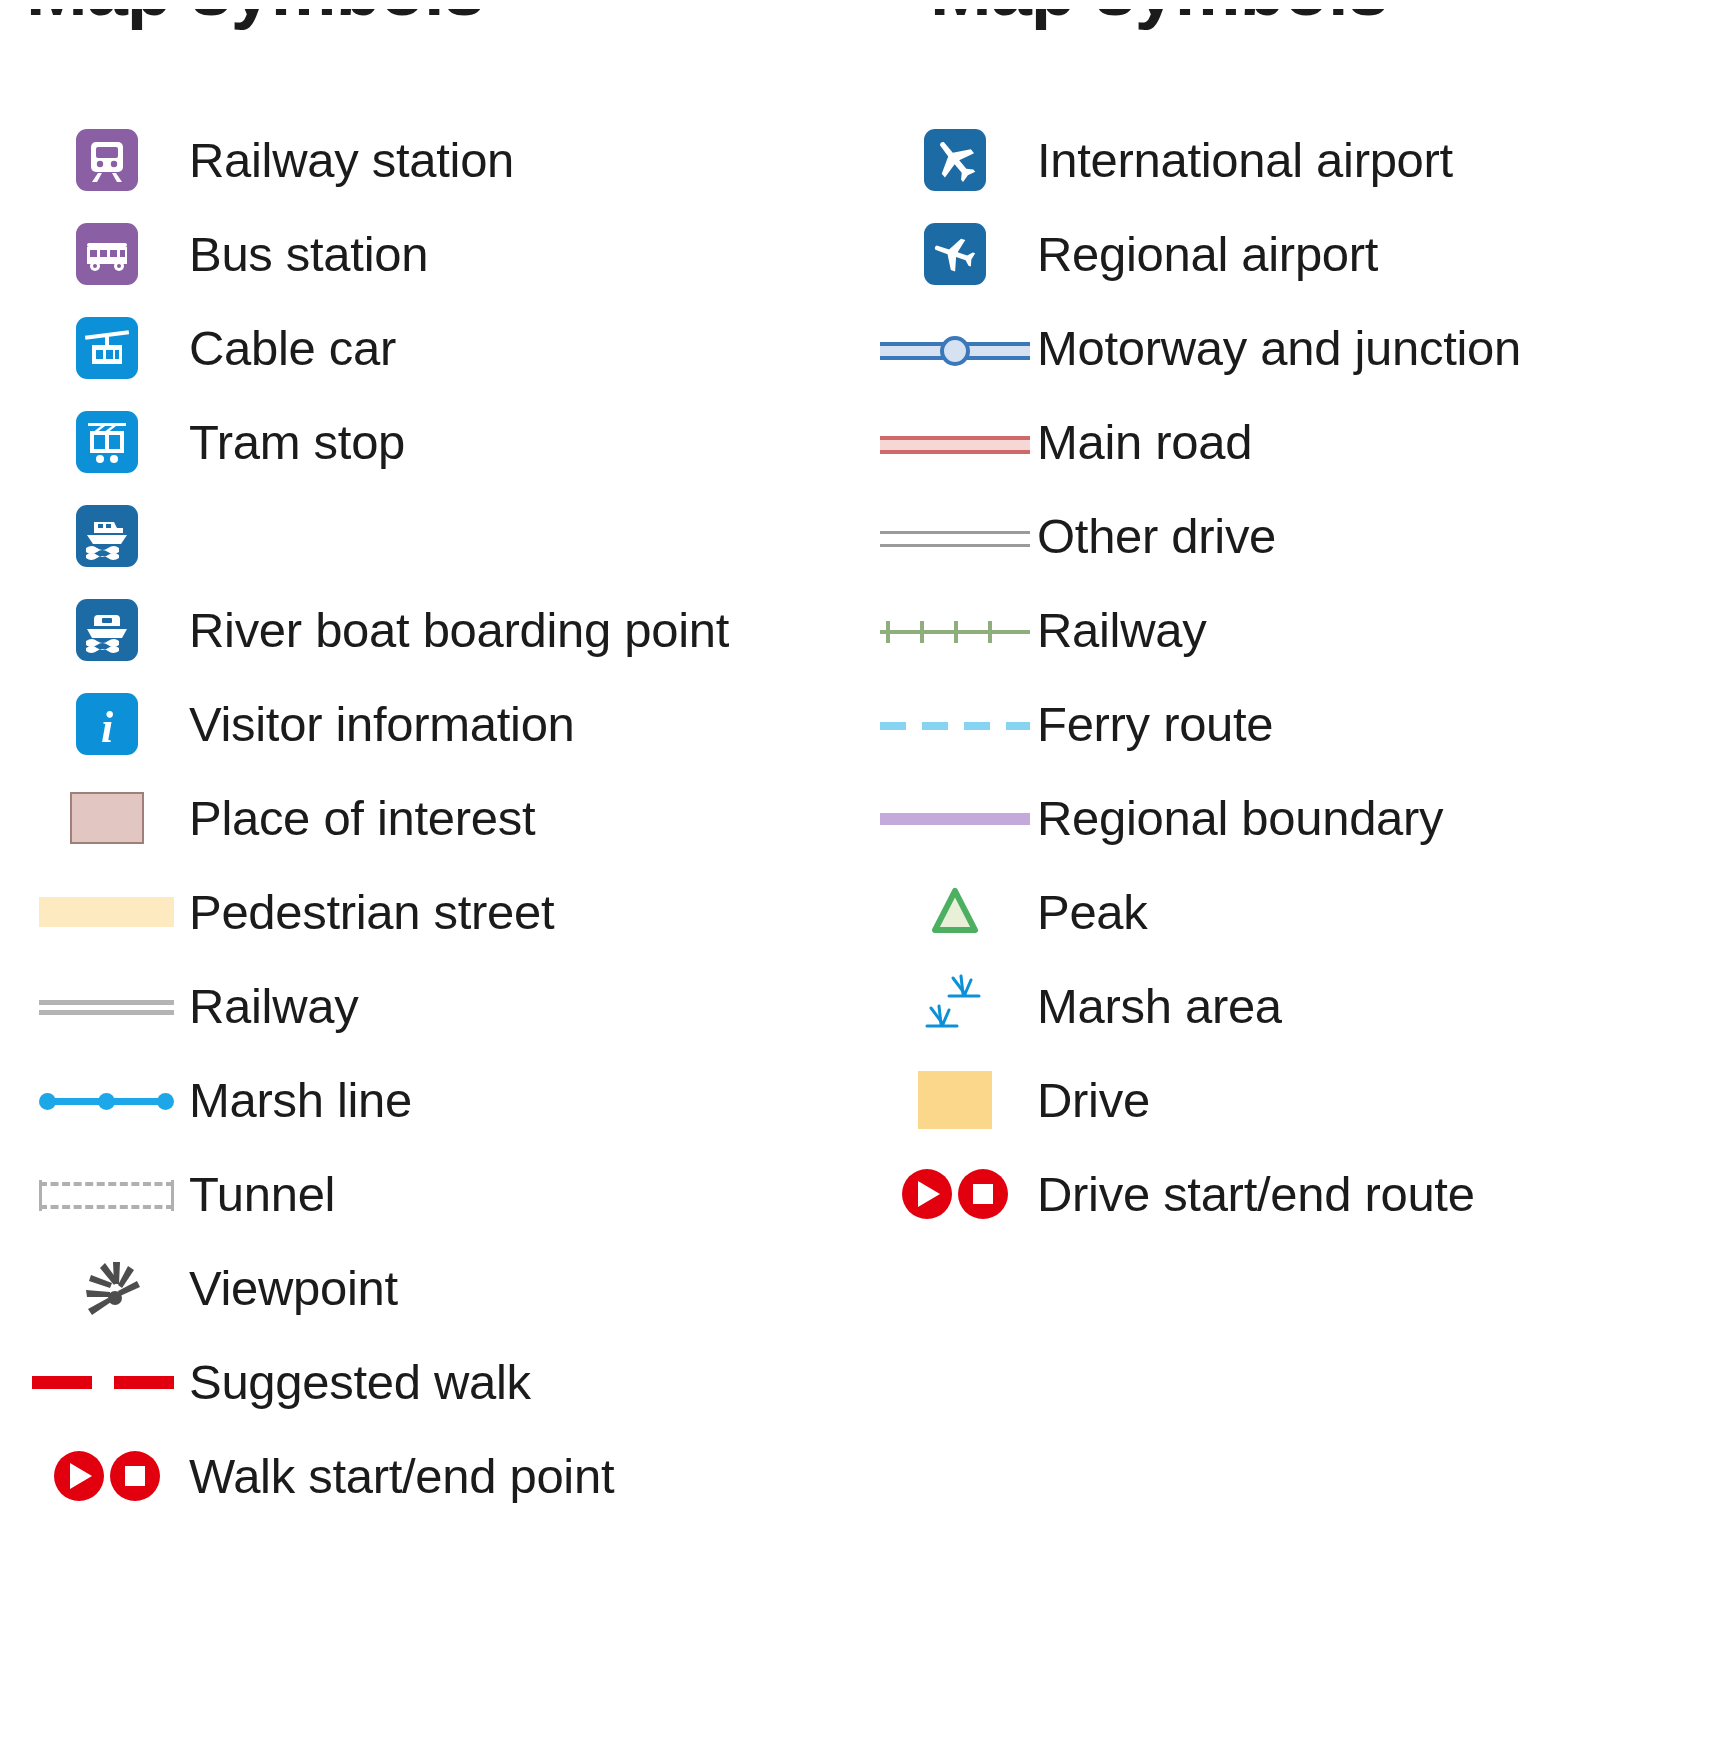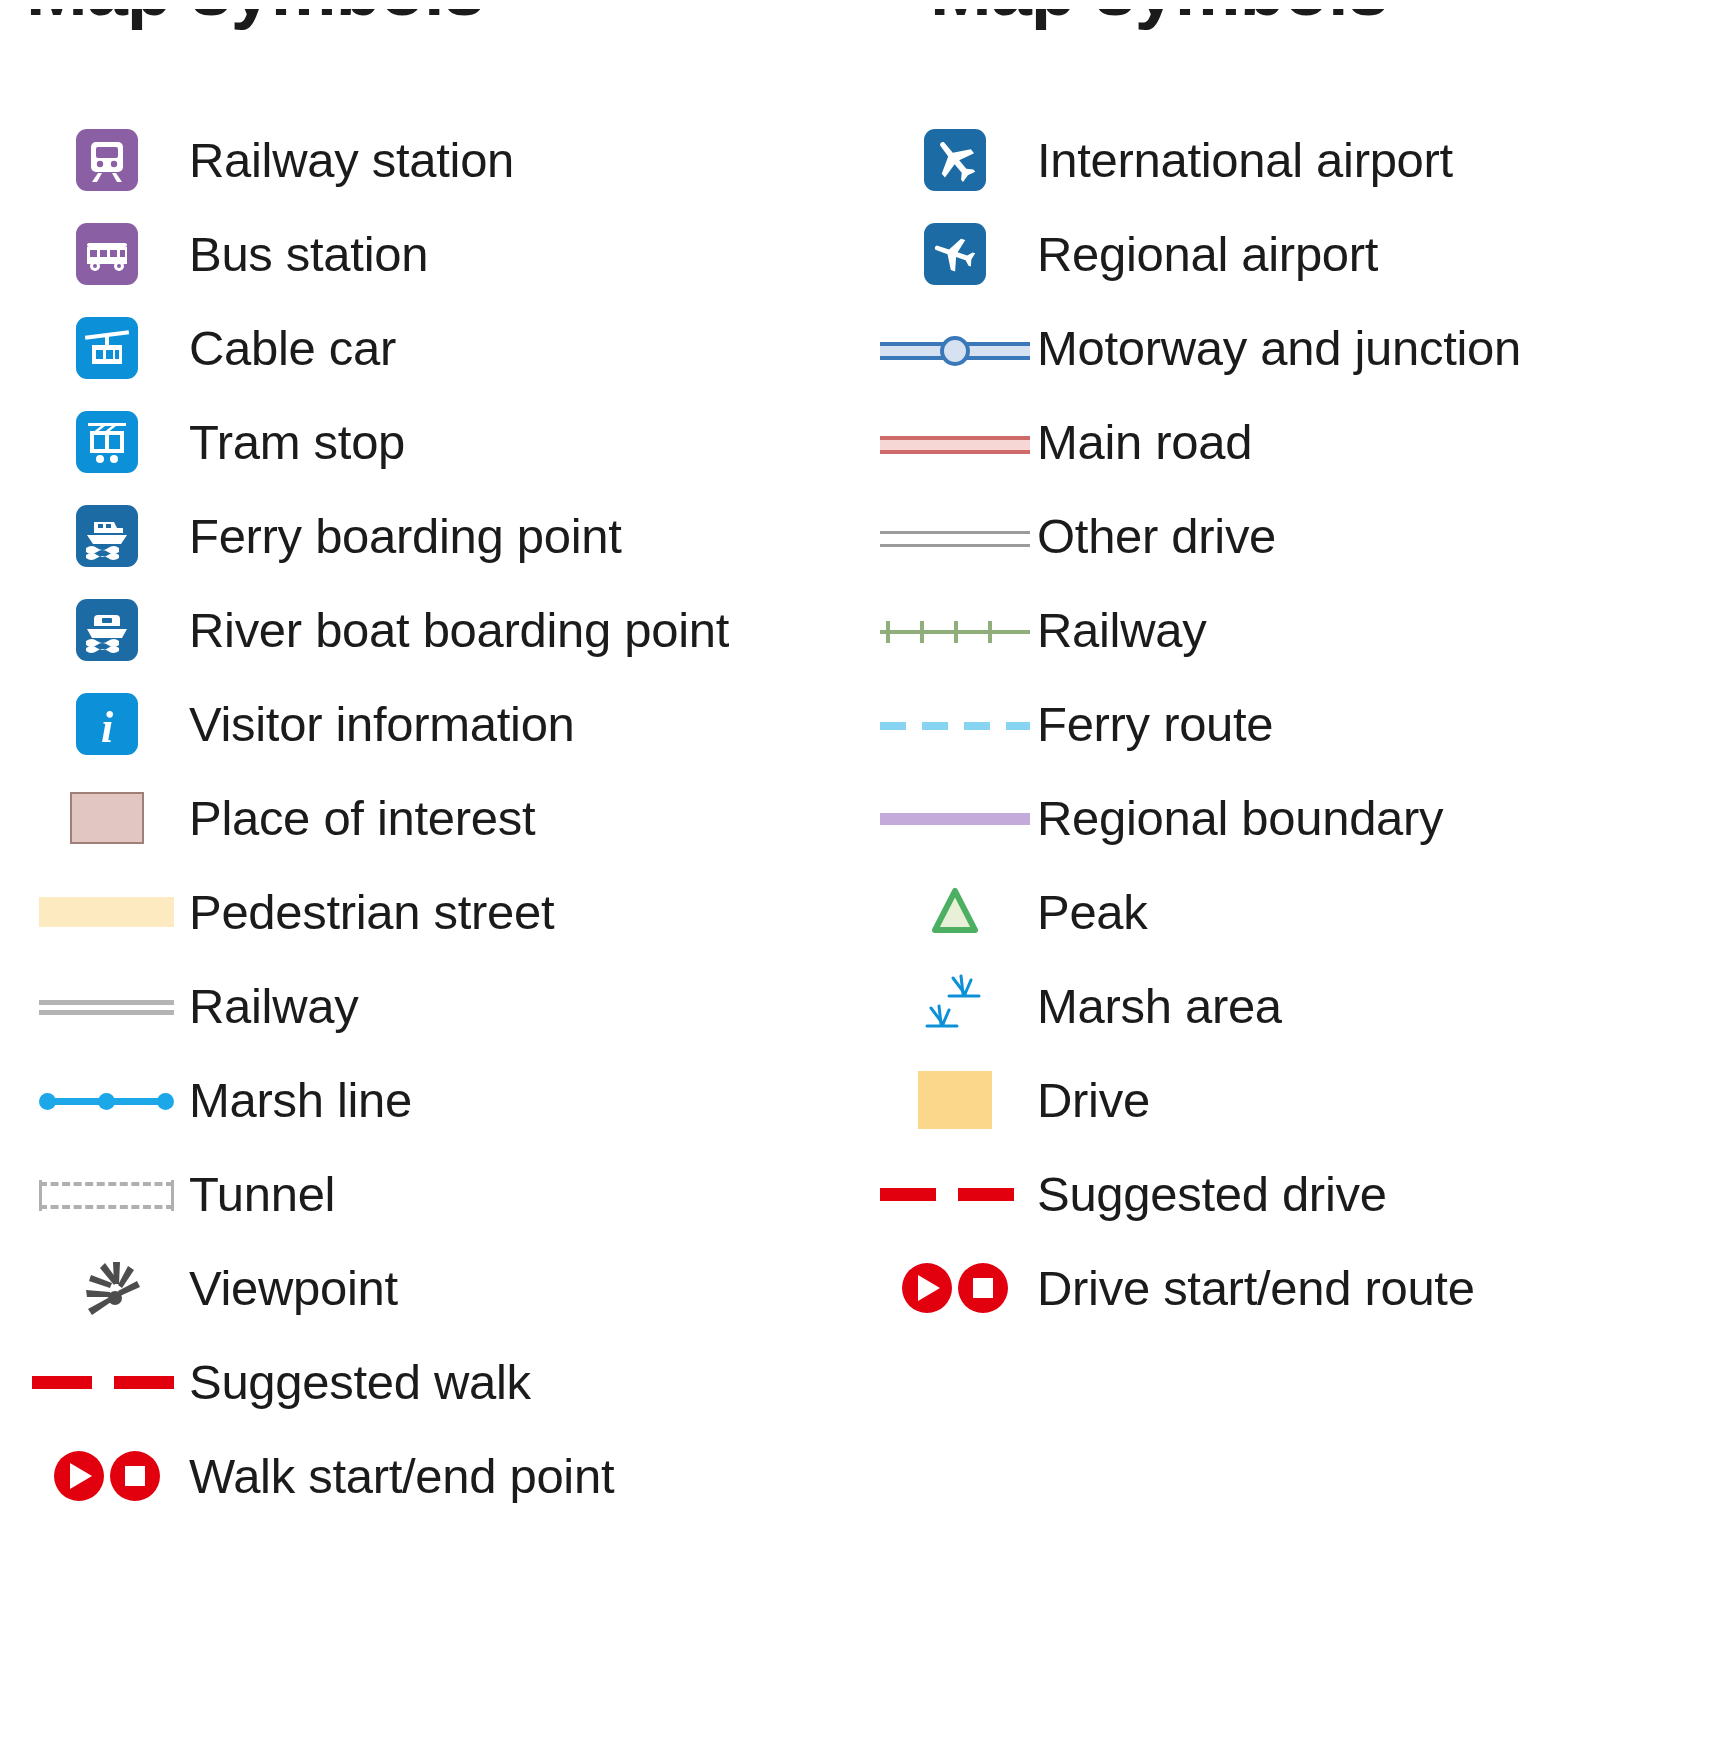--- a/index.html
+++ b/index.html
@@ -293,21 +293,20 @@
             <rect x="0" y="0" width="62" height="62" rx="11" fill="#1c6ba4"></rect>
             <path d="M18 17 h20 l3 6 h6 v5 h-29 z" fill="#ffffff"></path>
             <rect x="22" y="19" width="5" height="4" fill="#1c6ba4"></rect>
             <rect x="30" y="19" width="5" height="4" fill="#1c6ba4"></rect>
             <path d="M11 30 h40 l-6 9 h-28 z" fill="#ffffff"></path>
             <path d="M10 43 q6 -4 11 0 q6 4 11 0 q6 -4 11 0 l0 4 q-6 4 -11 0 q-6 -4 -11 0 q-6 4 -11 0 z" fill="#ffffff"></path>
             <path d="M10 50 q6 -4 11 0 q6 4 11 0 q6 -4 11 0 l0 3 q-6 4 -11 0 q-6 -4 -11 0 q-6 4 -11 0 z" fill="#ffffff"></path>
           </svg>
         </span>
       </div>
-      <div class="label">Ferry boarding point</div>
     </div>
 
     <div class="legend-row">
       <div class="sym-cell">
         <span class="poi">
           <svg viewBox="0 0 62 62">
             <rect x="0" y="0" width="62" height="62" rx="11" fill="#1c6ba4"></rect>
             <path d="M22 16 h18 a4 4 0 0 1 4 4 v7 h-26 v-7 a4 4 0 0 1 4 -4 z" fill="#ffffff"></path>
             <rect x="26" y="19" width="10" height="5" rx="1" fill="#1c6ba4"></rect>
             <path d="M11 30 h40 l-5 9 h-30 z" fill="#ffffff"></path>
@@ -545,29 +544,20 @@
       <div class="label">Marsh area</div>
     </div>
 
     <div class="legend-row">
       <div class="sym-cell">
         <span class="swatch-beach"></span>
       </div>
       <div class="label">Drive</div>
     </div>
 
-    <div class="legend-row">
-      <div class="sym-cell">
-        <span class="line-wrap wide">
-          <span class="red-dash" style="left:0px; width:56px;"></span>
-          <span class="red-dash" style="left:78px; width:56px;"></span>
-        </span>
-      </div>
-      <div class="label">Suggested drive</div>
-    </div>
 
     <div class="legend-row">
       <div class="sym-cell">
         <span class="startend">
           <span class="se-circle">
               <span class="tri"></span>
             </span>
           <span class="se-circle">
               <span class="sq"></span>
             </span>

